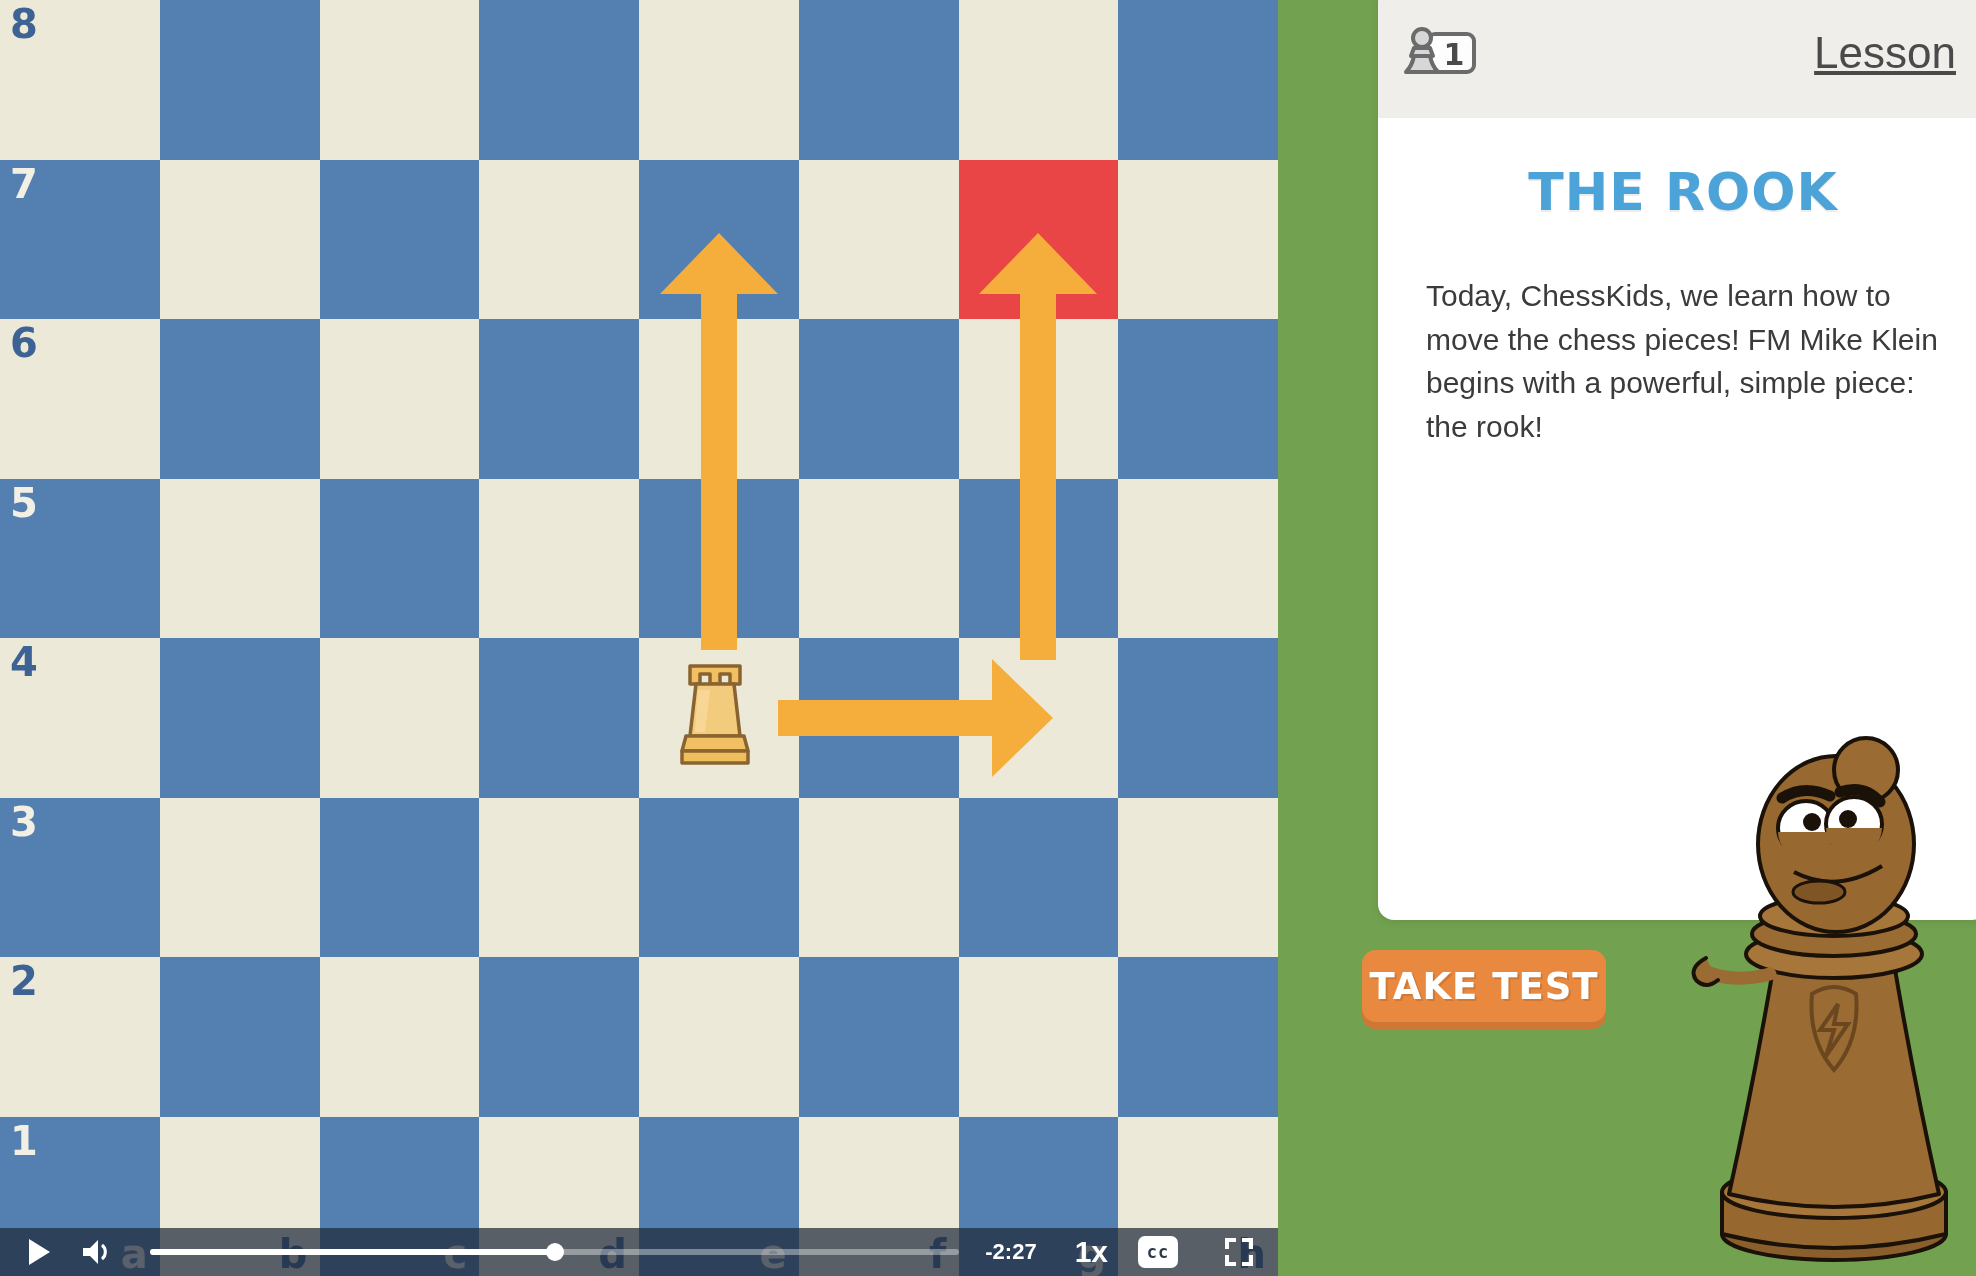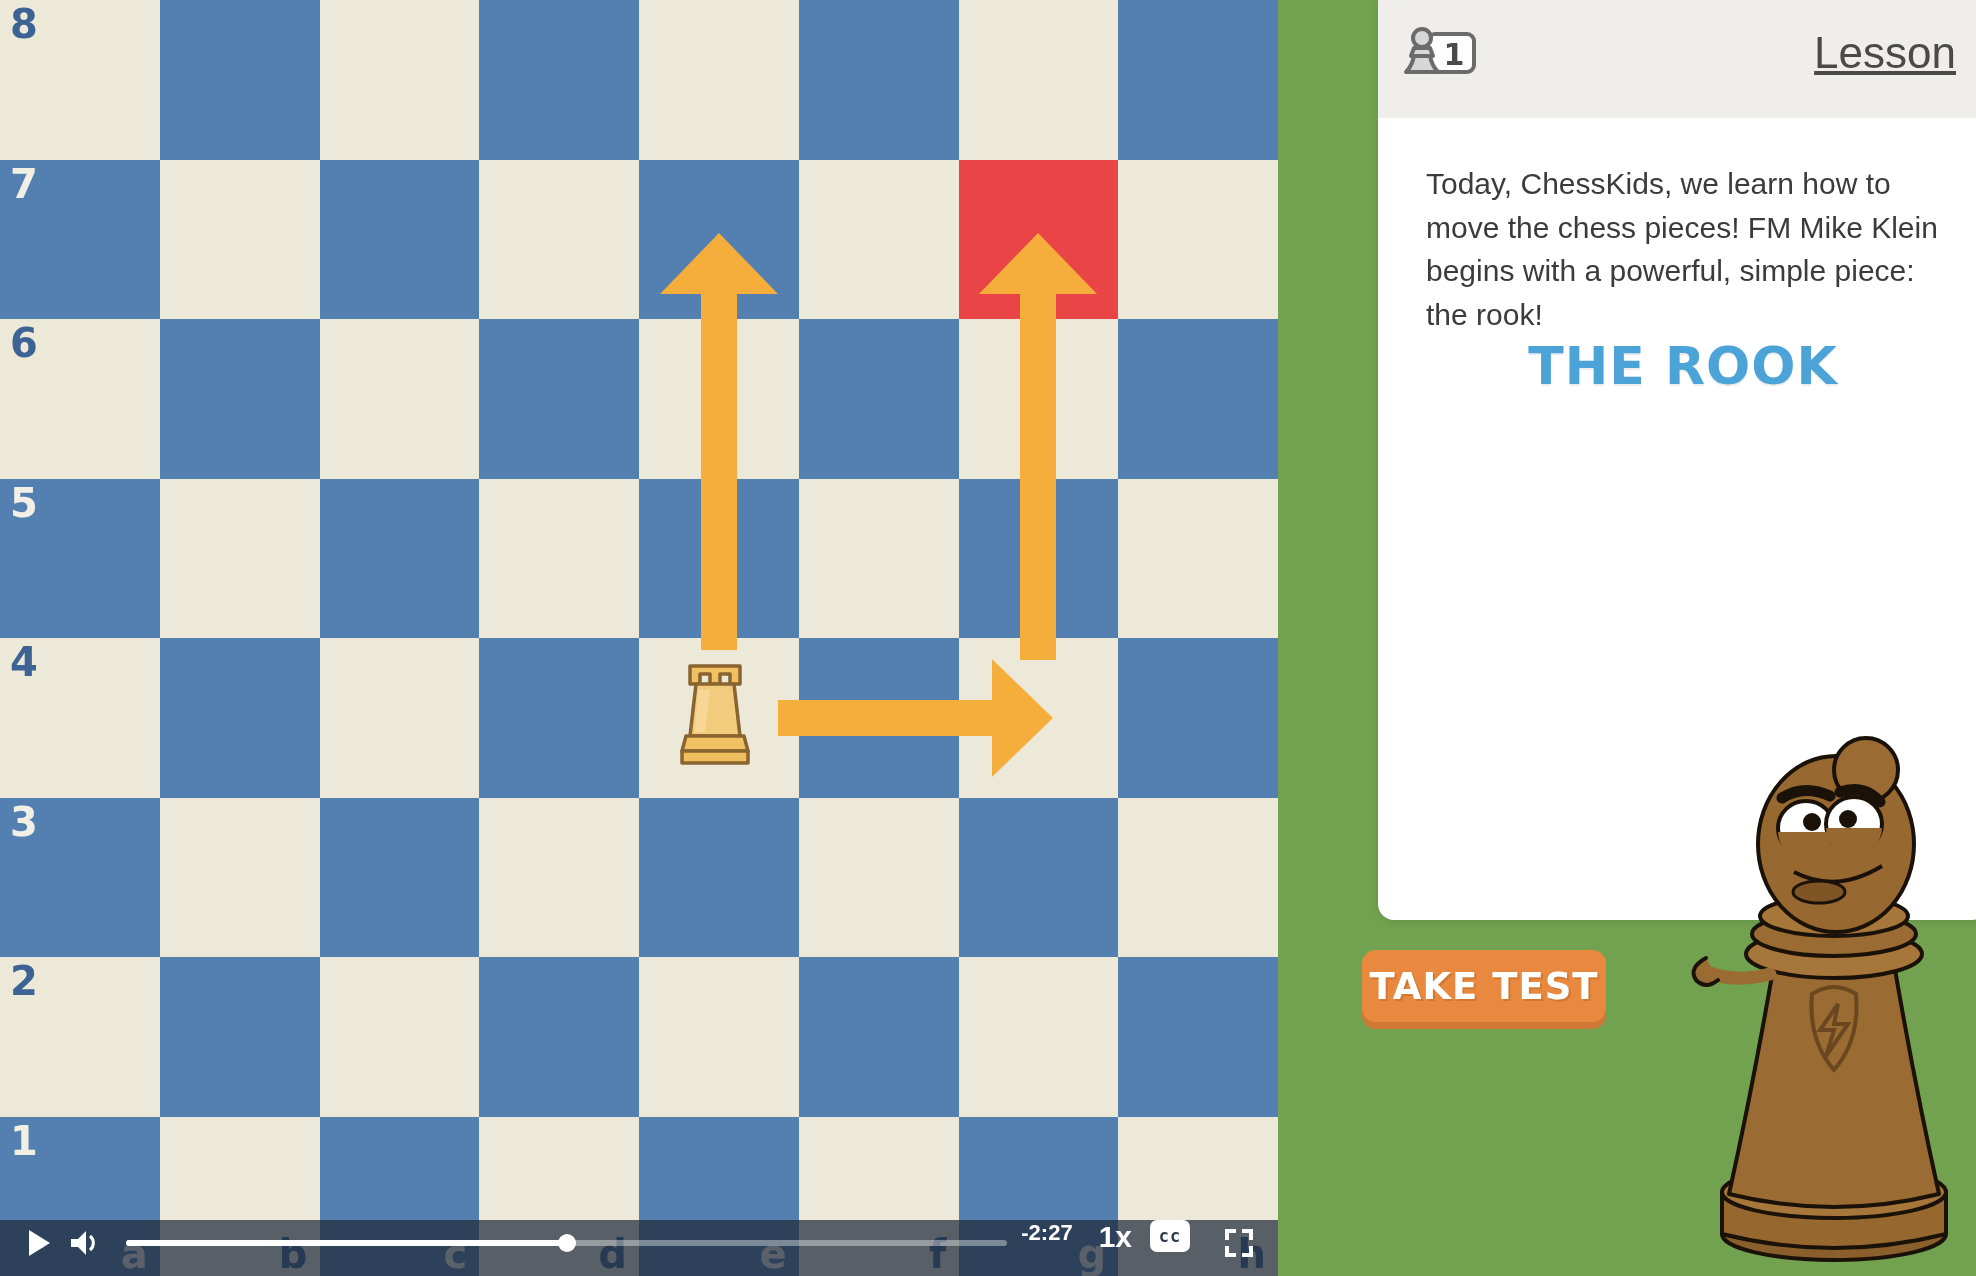--- a/index.html
+++ b/index.html
@@ -51,25 +51,25 @@
   
   #rook-piece {
     position: absolute;
     left: 665px; top: 650px;
     width: 100px; height: 120px;
   }
 
   
   #controls {
     position: absolute; left: 0; bottom: 0;
-    width: 1278px; height: 56px;
+    width: 1278px; height: 48px;
     background: rgba(30,42,58,0.72);
-    display: flex; align-items: flex-start;
+    display: flex; align-items: center;
     padding: 0 16px;
-    gap: 0;
+    gap: 12px;
   }
   .ctrl-btn {
     width: 46px; height: 46px;
     display: flex; align-items: center; justify-content: center;
     cursor: pointer; flex: 0 0 auto;
   }
   #progress-wrap {
     flex: 1 1 auto;
     height: 46px;
     display: flex; align-items: center;
@@ -370,22 +370,22 @@
           <g fill="#d7d7d7" stroke="#6b6b6b" stroke-width="4" stroke-linejoin="round">
             <circle cx="20" cy="14" r="9"></circle>
             <path d="M12 24 L28 24 L31 32 L9 32 Z"></path>
             <path d="M12 32 Q10 42 4 48 L36 48 Q30 42 28 32 Z"></path>
           </g>
           <text x="52" y="41" font-family="DejaVu Sans, sans-serif" font-size="30" font-weight="700" fill="#4a4a4a" text-anchor="middle">1</text>
         </svg>
         <div id="card-header-title">Lesson</div>
       </div>
       <div id="card-body">
+        <div id="lesson-title">The Rook</div>
         <div id="lesson-body-text">Today, ChessKids, we learn how to move the chess pieces! FM Mike Klein begins with a powerful, simple piece: the rook!</div>
-        <div id="lesson-title">The Rook</div>
       </div>
     </div>
 
     <button id="take-test-button">
       <span id="take-test-label">Take Test</span>
     </button>
 
     <svg id="mascot" viewBox="0 0 300 560">
       <g stroke="#1a1108" stroke-width="4" stroke-linejoin="round" stroke-linecap="round">
 

